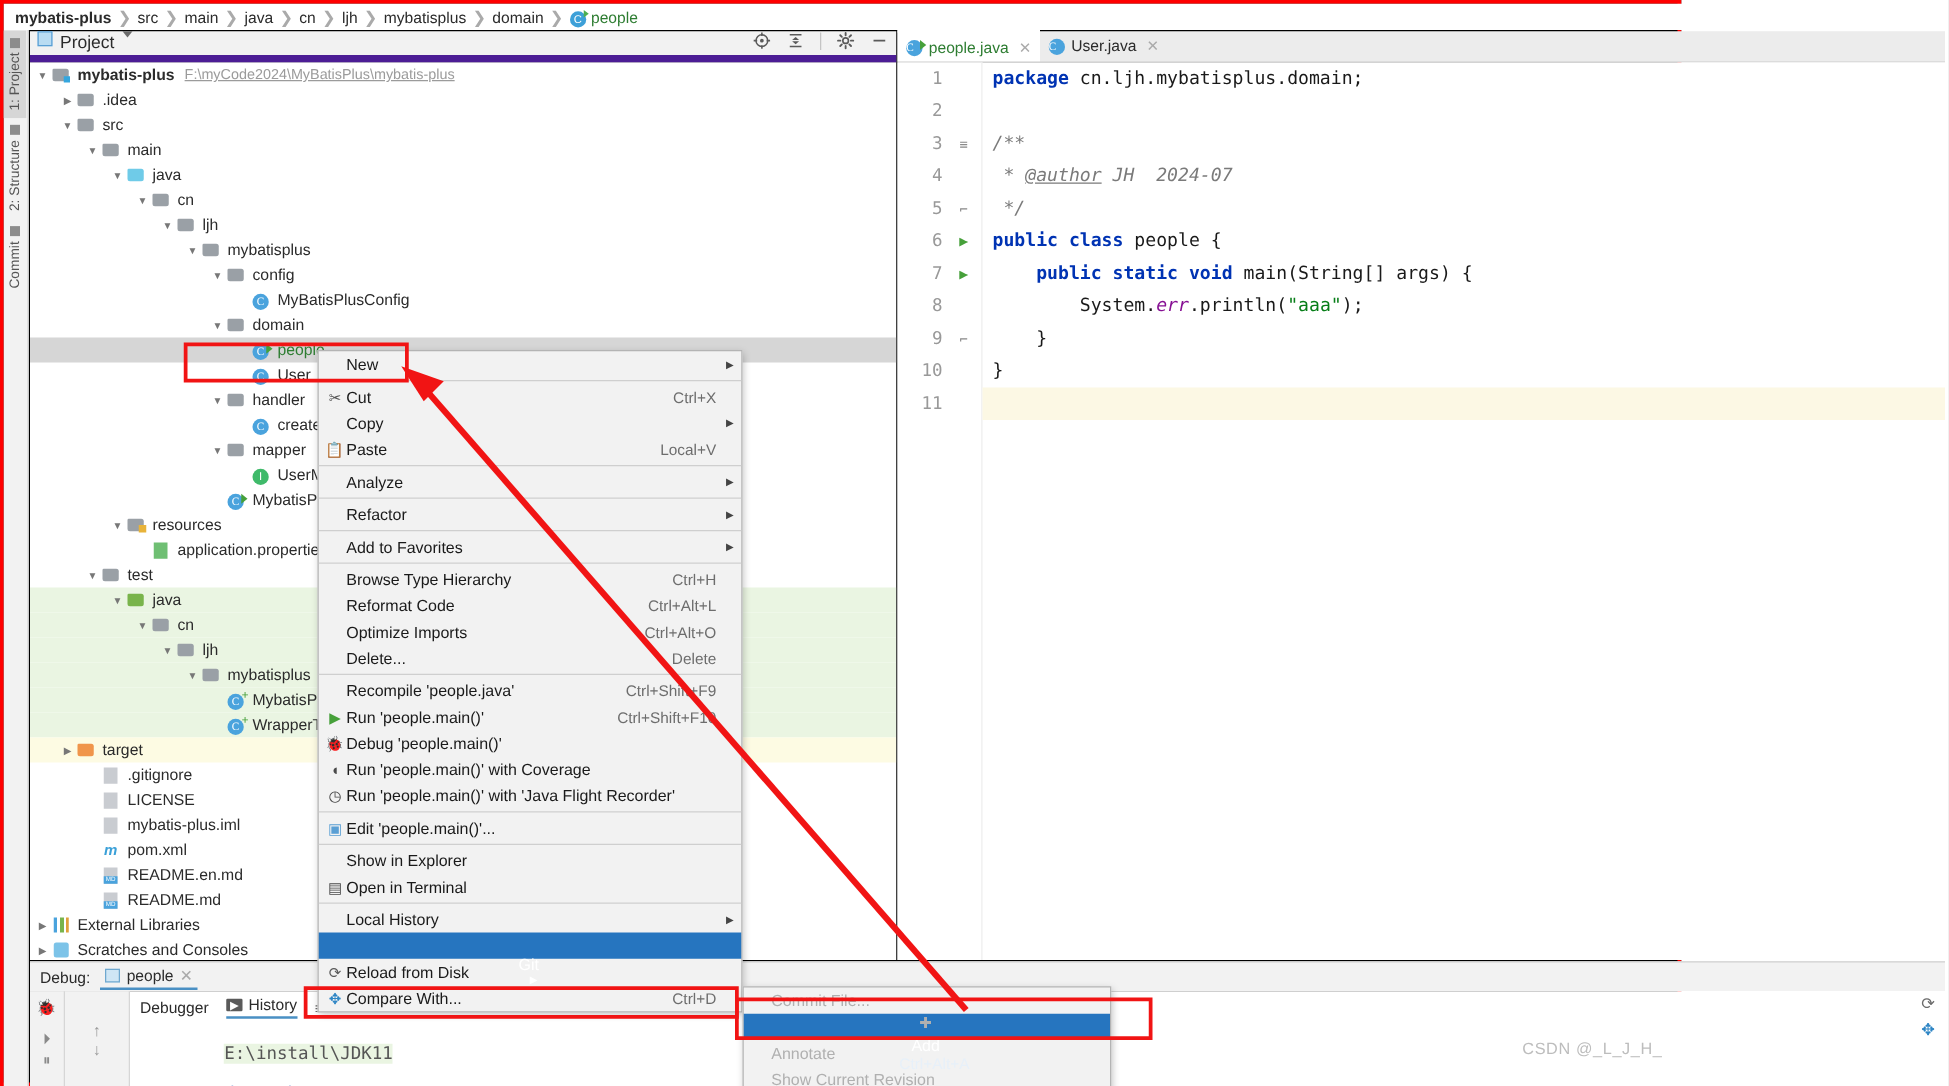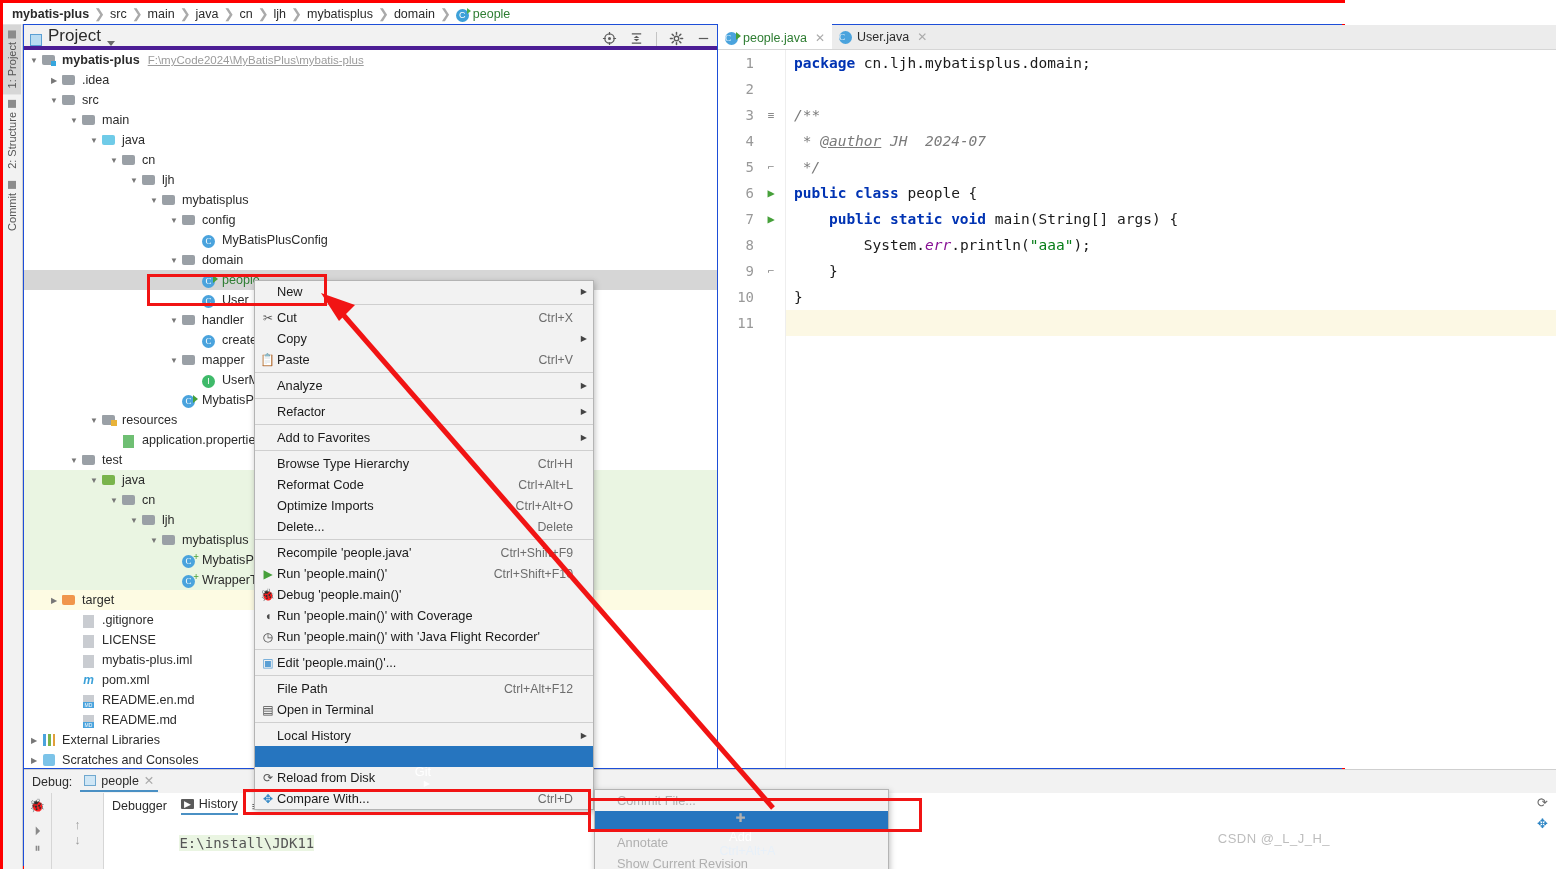--- a/index.html
+++ b/index.html
@@ -1,18 +1,18 @@
 <!DOCTYPE html>
 <html><head>
 <meta charset="utf-8">
 <style>
   * { box-sizing: border-box; margin:0; padding:0; }
   html, body { width:1559px; height:869px; overflow:hidden; background:#fff;
     font-family:"Liberation Sans", sans-serif; }
-  #root { position:relative; width:1345px; height:869px; background:#1d4ed8;
+  #root { position:relative; width:1345px; height:869px; background:#000000;
     border:3px solid #f00; }
 
   
   .breadcrumb { position:absolute; left:0; top:0; width:1553px; height:21px;
     background:#fff; display:flex; align-items:center; padding-left:9px;
     font-size:12.5px; color:#3c3c3c; }
   .bc-item { color:#2b2b2b; white-space:nowrap; }
   .bc-item.bold { font-weight:bold; }
   .bc-item.leaf { color:#2e7d32; }
   .bc-sep { color:#aaa; margin:0 5px; font-size:13px; }
@@ -27,22 +27,22 @@
     background:#f2f2f2; border-right:1px solid #cfcfcf; }
   .ts-item { writing-mode:vertical-rl; transform:rotate(180deg);
     font-size:11px; color:#555; white-space:nowrap; padding:6px 3px;
     display:flex; align-items:center; gap:4px; }
   .ts-item.sel { background:#d6d6d6; }
   .ts-sq { width:8px;height:8px;background:#8c8c8c;display:block;
            transform:rotate(180deg); }
 
   
   .proj-hdr { position:absolute; left:21px; top:22px; width:693px; height:25px;
-    background:#f2f2f2; border-bottom:4px solid #4c1d95; display:flex;
-    align-items:flex-end; padding:0 6px; font-size:17px; color:#2b2b2b; }
+    background:#f2f2f2; border-bottom:6px solid #4c1d95; display:flex;
+    align-items:flex-start; padding:0 6px; font-size:14px; color:#2b2b2b; }
   .proj-hdr .pi { width:12px;height:12px;border:1.5px solid #5a9fd4;background:#b9dcf2;
     margin-right:6px; }
   .caret-dn { width:0;height:0;border-left:4px solid transparent;
     border-right:4px solid transparent;border-top:5px solid #6b6b6b; margin-left:6px;}
   .proj-tools { margin-left:auto; display:flex; align-items:center; gap:12px;
     color:#5a5a5a; }
   .ptool { width:15px;height:15px;display:inline-block;position:relative; }
 
   .tree { position:absolute; left:21px; top:47px; width:693px; height:718px;
     background:#fff; overflow:hidden; font-size:12.6px; color:#2b2b2b; }
@@ -533,21 +533,21 @@
       </div>
       <div class="mi">
         <span class="mico"></span>
         <span class="mtxt">Copy</span>
         <span class="acc"></span>
         <span class="sub">▶</span>
       </div>
       <div class="mi">
         <span class="mico">📋</span>
         <span class="mtxt">Paste</span>
-        <span class="acc">Ctrl+V</span>
+        <span class="acc">Local+V</span>
         <span class="sub"></span>
       </div>
       <div class="sep"></div>
       <div class="mi">
         <span class="mico"></span>
         <span class="mtxt">Analyze</span>
         <span class="acc"></span>
         <span class="sub">▶</span>
       </div>
       <div class="sep"></div>
@@ -623,22 +623,22 @@
       <div class="sep"></div>
       <div class="mi">
         <span class="mico"><span style="color:#5a9fd4">▣</span></span>
         <span class="mtxt">Edit 'people.main()'...</span>
         <span class="acc"></span>
         <span class="sub"></span>
       </div>
       <div class="sep"></div>
       <div class="mi">
         <span class="mico"></span>
-        <span class="mtxt">File Path</span>
-        <span class="acc">Ctrl+Alt+F12</span>
+        <span class="mtxt">Show in Explorer</span>
+        <span class="acc"></span>
         <span class="sub"></span>
       </div>
       <div class="mi">
         <span class="mico"><span style="color:#4a4a4a">▤</span></span>
         <span class="mtxt">Open in Terminal</span>
         <span class="acc"></span>
         <span class="sub"></span>
       </div>
       <div class="sep"></div>
       <div class="mi">

